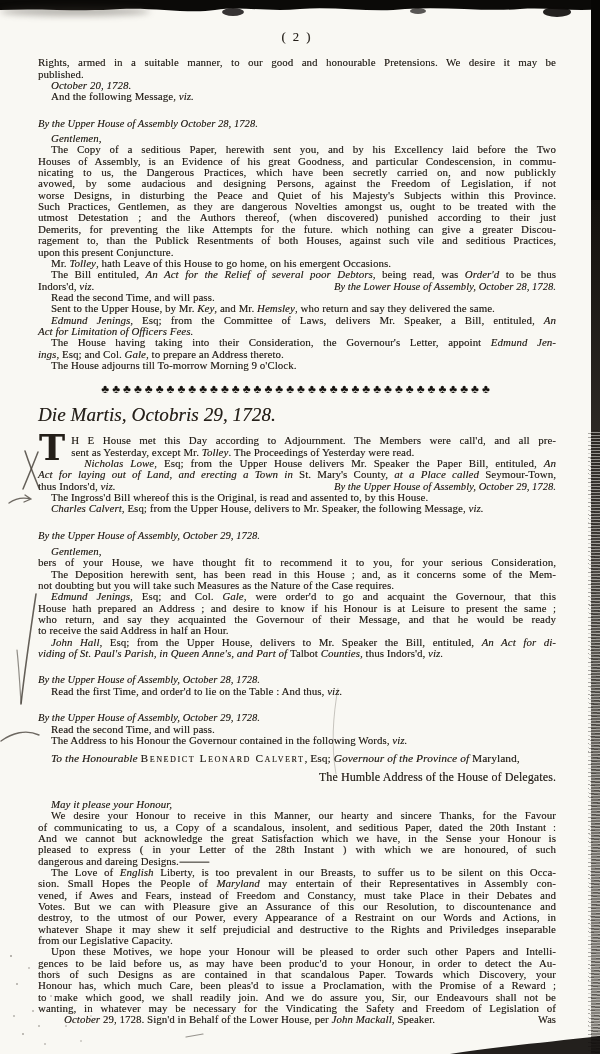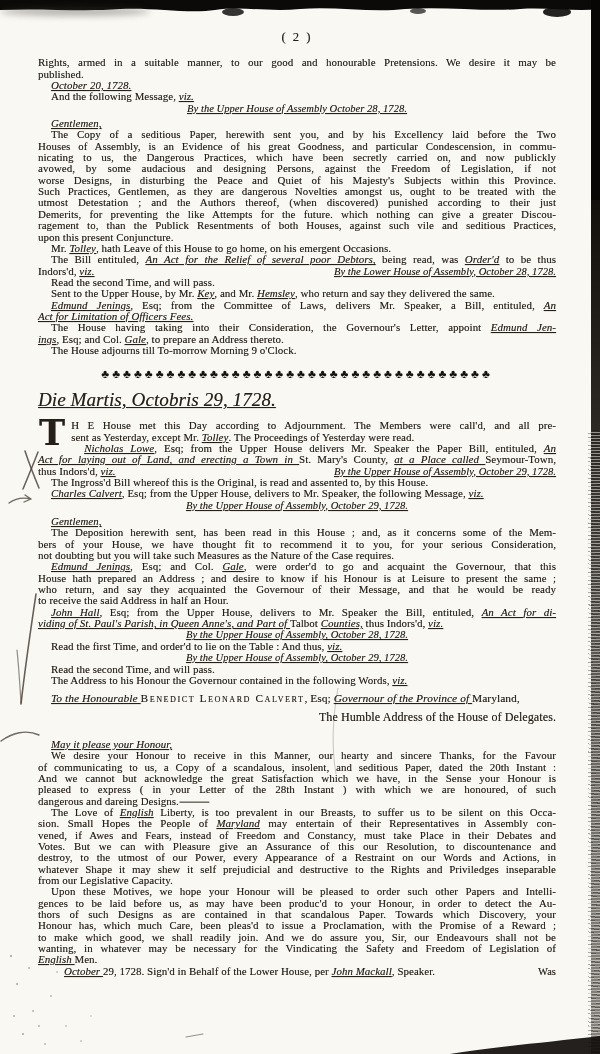--- a/index.html
+++ b/index.html
@@ -4,24 +4,24 @@
 <style>
   html,body{margin:0;padding:0;}
   body{background:#e8e6e0;font-family:"Liberation Serif","DejaVu Serif",serif;}
   .page{position:relative;width:600px;height:1054px;margin:0 auto;background:#f9f8f3;overflow:hidden;color:#241f19;}
   .content{position:absolute;left:38px;right:44px;top:24px;
            font-size:10.8px;line-height:11.35px;letter-spacing:.1px;
            text-shadow:.2px .2px .35px rgba(35,28,20,.5);}
   .line{min-height:11.35px;}
   .ind{text-indent:13px;}
   .j{text-align:justify;text-align-last:justify;}
-  .it{font-style:italic;text-decoration:underline;}
+  .it{font-style:italic;}
   .sc{font-variant:small-caps;letter-spacing:1.6px;}
   .pageno{text-align:center;font-size:12.5px;letter-spacing:2px;margin:8px 0 14px;}
-  .rightline{text-align:center;font-size:10.4px;}
+  .rightline{text-align:left;font-size:10.4px;margin-top:15px;}
   .split{display:flex;justify-content:space-between;align-items:baseline;}
   .split .sl{white-space:nowrap;}
   .split .sl.ind{padding-left:13px;}
   .split .sr{white-space:nowrap;font-size:10.4px;}
   .center{text-align:right;}
   .heading{text-align:left;font-style:italic;font-size:19px;line-height:22px;margin:7px 0 9px;}
   .ornament{text-align:center;font-size:12px;letter-spacing:3px;line-height:15px;margin:11px 0 3px;
             white-space:nowrap;overflow:hidden;color:#15120e;text-shadow:none;}
   .addr{font-size:11.3px;}
   .humble{font-size:12px;}
@@ -121,22 +121,22 @@
       <div class="line j"><span class="it">Act for laying out of Land, and erecting a Town in </span><span>St. Mary's County, </span><span class="it">at a Place called </span><span>Seymour-Town,</span></div>
       <div class="line split">
         <span class="sl"><span>thus Indors'd, </span><span class="it">viz.</span></span>
         <span class="sr"><span class="it">By the Upper House of Assembly, October 29, 1728.</span></span>
       </div>
       <div class="line ind"><span>The Ingross'd Bill whereof this is the Original, is read and assented to, by this House.</span></div>
       <div class="line ind"><span class="it">Charles Calvert</span><span>, Esq; from the Upper House, delivers to Mr. Speaker, the following Message, </span><span class="it">viz.</span></div>
       <div class="line rightline it"><span class="it">By the Upper House of Assembly, October 29, 1728.</span></div>
       <div class="gap" style="height: 5px;"></div>
       <div class="line ind"><span class="it">Gentlemen,</span></div>
+      <div class="line j"><span>bers of your House, we have thought fit to recommend it to you, for your serious Consideration,</span></div>
       <div class="line ind j"><span>The Deposition herewith sent, has been read in this House ; and, as it concerns some of the Mem-</span></div>
-      <div class="line j"><span>bers of your House, we have thought fit to recommend it to you, for your serious Consideration,</span></div>
       <div class="line"><span>not doubting but you will take such Measures as the Nature of the Case requires.</span></div>
       <div class="line ind j"><span class="it">Edmund Jenings</span><span>, Esq; and Col. </span><span class="it">Gale</span><span>, were order'd to go and acquaint the Governour, that this</span></div>
       <div class="line j"><span>House hath prepared an Address ; and desire to know if his Honour is at Leisure to present the same ;</span></div>
       <div class="line j"><span>who return, and say they acquainted the Governour of their Message, and that he would be ready</span></div>
       <div class="line"><span>to receive the said Address in half an Hour.</span></div>
       <div class="line ind j"><span class="it">John Hall</span><span>, Esq; from the Upper House, delivers to Mr. Speaker the Bill, entituled, </span><span class="it">An Act for di-</span></div>
       <div class="line"><span class="it">viding of St. Paul's Parish, in Queen Anne's, and Part of </span><span>Talbot </span><span class="it">Counties,</span><span> thus Indors'd, </span><span class="it">viz.</span></div>
       <div class="line rightline it"><span class="it">By the Upper House of Assembly, October 28, 1728.</span></div>
       <div class="line ind"><span>Read the first Time, and order'd to lie on the Table :  And thus, </span><span class="it">viz.</span></div>
       <div class="line rightline it"><span class="it">By the Upper House of Assembly, October 29, 1728.</span></div>
@@ -159,19 +159,18 @@
       <div class="line j"><span>Votes.  But we can with Pleasure give an Assurance of this our Resolution, to discountenance and</span></div>
       <div class="line j"><span>destroy, to the utmost of our Power, every Appearance of a Restraint on our Words and Actions, in</span></div>
       <div class="line j"><span>whatever Shape it may shew it self prejudicial and destructive to the Rights and Priviledges inseparable</span></div>
       <div class="line"><span>from our Legislative Capacity.</span></div>
       <div class="line ind j"><span>Upon these Motives, we hope your Honour will be pleased to order such other Papers and Intelli-</span></div>
       <div class="line j"><span>gences to be laid before us, as may have been produc'd to your Honour, in order to detect the Au-</span></div>
       <div class="line j"><span>thors of such Designs as are contained in that scandalous Paper.  Towards which Discovery, your</span></div>
       <div class="line j"><span>Honour has, which much Care, been pleas'd to issue a Proclamation, with the Promise of a Reward ;</span></div>
       <div class="line j"><span>to make which good, we shall readily join.  And we do assure you, Sir, our Endeavours shall not be</span></div>
       <div class="line j"><span>wanting, in whatever may be necessary for the Vindicating the Safety and Freedom of Legislation of</span></div>
-      <div class="line"><span class="it">English </span><span>Men.</span></div>
       <div class="line split">
         <span class="sl ind"><span class="it">October </span><span>29, 1728.   Sign'd in Behalf of the Lower House, per </span><span class="it">John Mackall</span><span>, Speaker.</span></span>
         <span class="sr"><span>Was</span></span>
       </div>
     </div>
 </div>
 
 </body></html>

